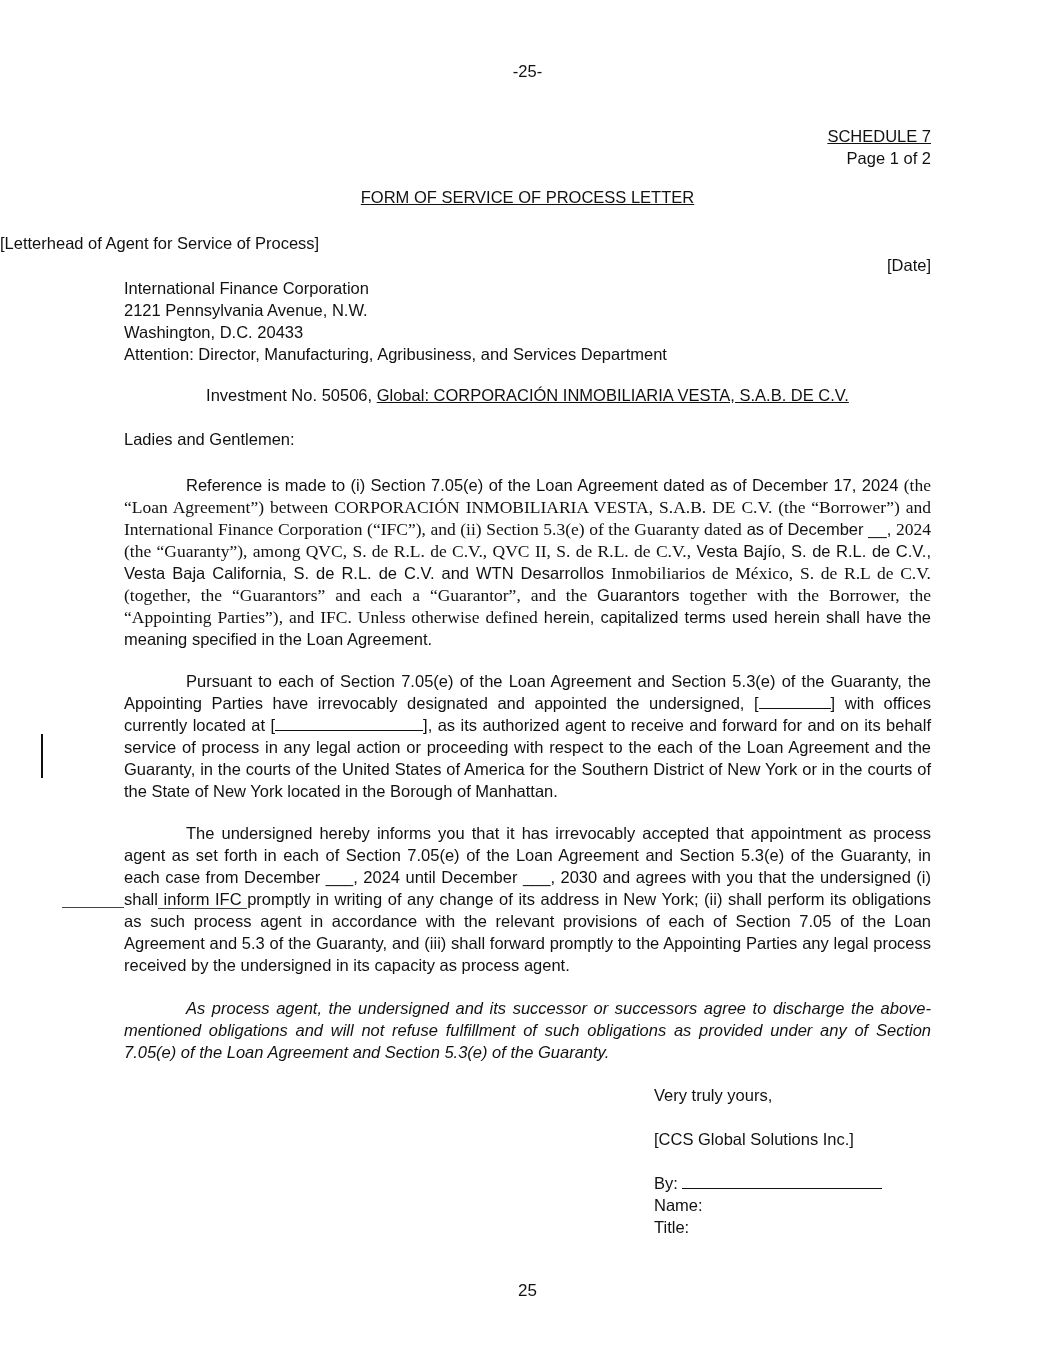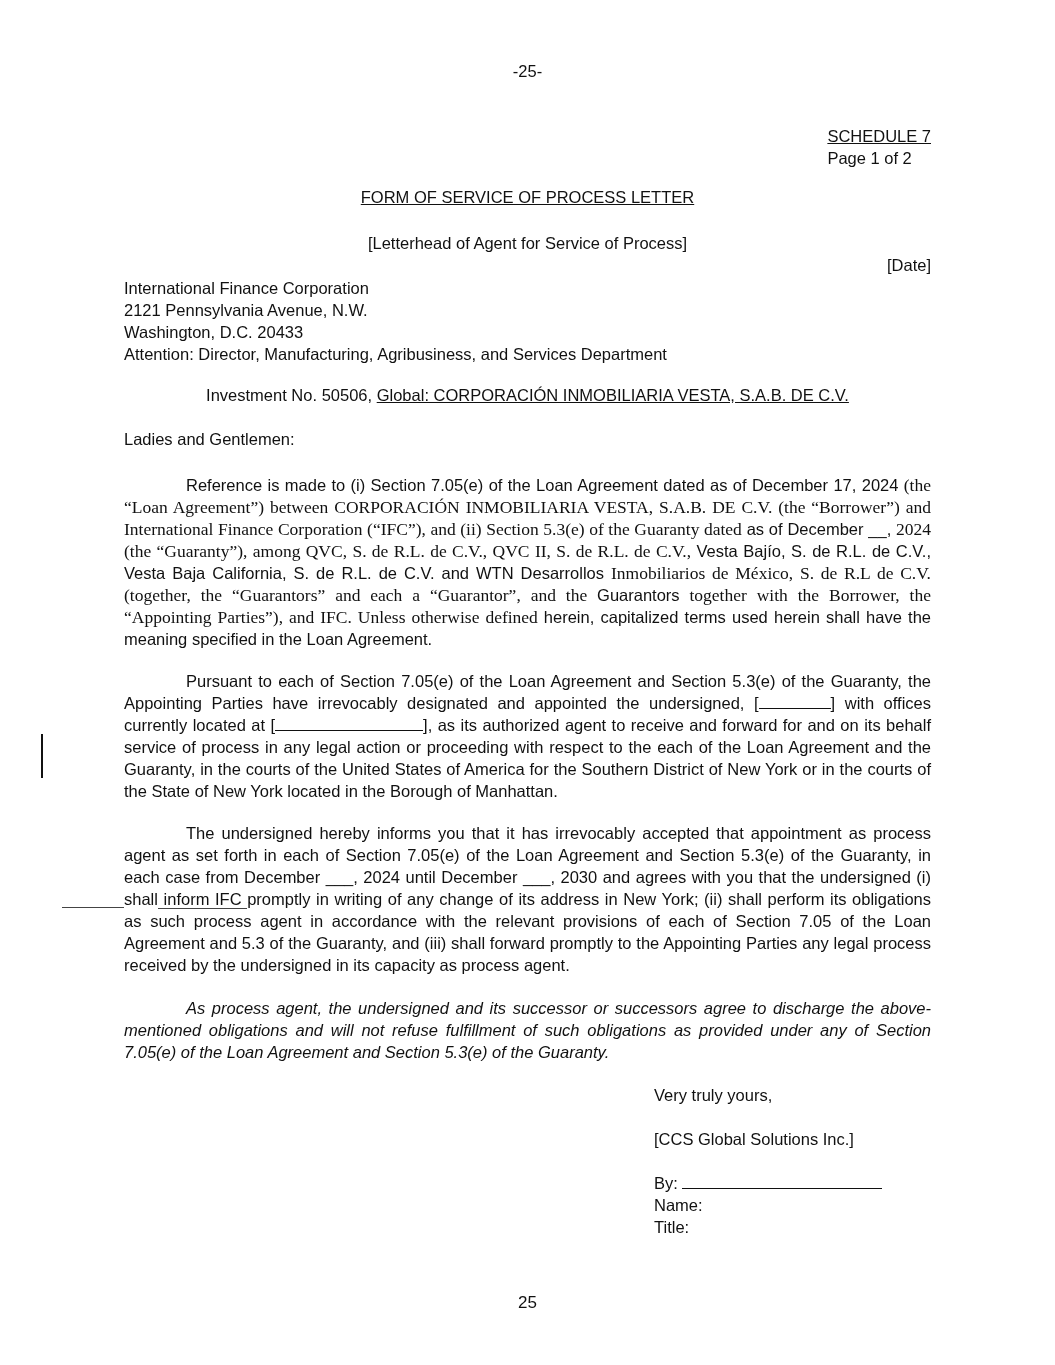--- a/index.html
+++ b/index.html
@@ -1,37 +1,37 @@
 <!DOCTYPE html>
 <html><head>
   <meta charset="utf-8">
   <style>
     html, body { margin: 0; padding: 0; background: #ffffff; }
     body { width: 1055px; height: 1365px; position: relative; overflow: hidden; color: #111; font-family: "Liberation Sans", sans-serif; font-size: 16.5px; }
     .abs { position: absolute; }
     .page-top { left: 0; width: 1055px; top: 62px; text-align: center; }
-    .sched { right: 124px; top: 125px; text-align: left; line-height: 22px; }
+    .sched { right: 124px; top: 125px; text-align: right; line-height: 22px; }
     .u { text-decoration: underline; }
     .form-title { left: 0; width: 1055px; top: 188px; text-align: center; }
-    .letterhead { left: 0; width: 1055px; top: 234px; text-align: center; }
+    .letterhead { left: 0; width: 1055px; top: 234px; text-align: left; }
     .date { right: 124px; top: 256px; text-align: right; }
     .address { left: 124px; top: 277px; line-height: 22px; }
     .invest { left: 0; width: 1055px; top: 386px; text-align: center; }
     .salutation { left: 124px; top: 430px; }
     .para { left: 124px; width: 807px; text-align: justify; line-height: 22px; text-indent: 62px; }
     .p1 { top: 474px; }
     .p2 { top: 670px; }
     .p3 { top: 822px; }
     .p4 { top: 997px; font-style: italic; }
     .serif { font-family: "Liberation Serif", serif; font-size: 17.5px; }
     .blank { display: inline-block; border-bottom: 1.5px solid #111; height: 14px; vertical-align: baseline; }
     .sig { left: 654px; top: 1084px; line-height: 22px; }
     .sig .gap { height: 22px; }
     .sig-line { display: inline-block; width: 200px; border-bottom: 1.5px solid #111; height: 14px; }
-    .page-bottom { left: 0; width: 1055px; top: 1281px; text-align: center; font-size: 17px; margin-top: 12px; }
+    .page-bottom { left: 0; width: 1055px; top: 1281px; text-align: center; font-size: 17px; }
     .change-bar { left: 41px; top: 734px; width: 2px; height: 44px; background: #111; }
     .edit-line { left: 62px; top: 907px; width: 62px; height: 1px; background: #444; }
     .edit-under { border-bottom: 1px solid #444; margin-top: 20px; }
   </style>
 </head>
 <body>
 
 <div class="abs page-top">-25-</div>
 
 <div class="abs sched">

